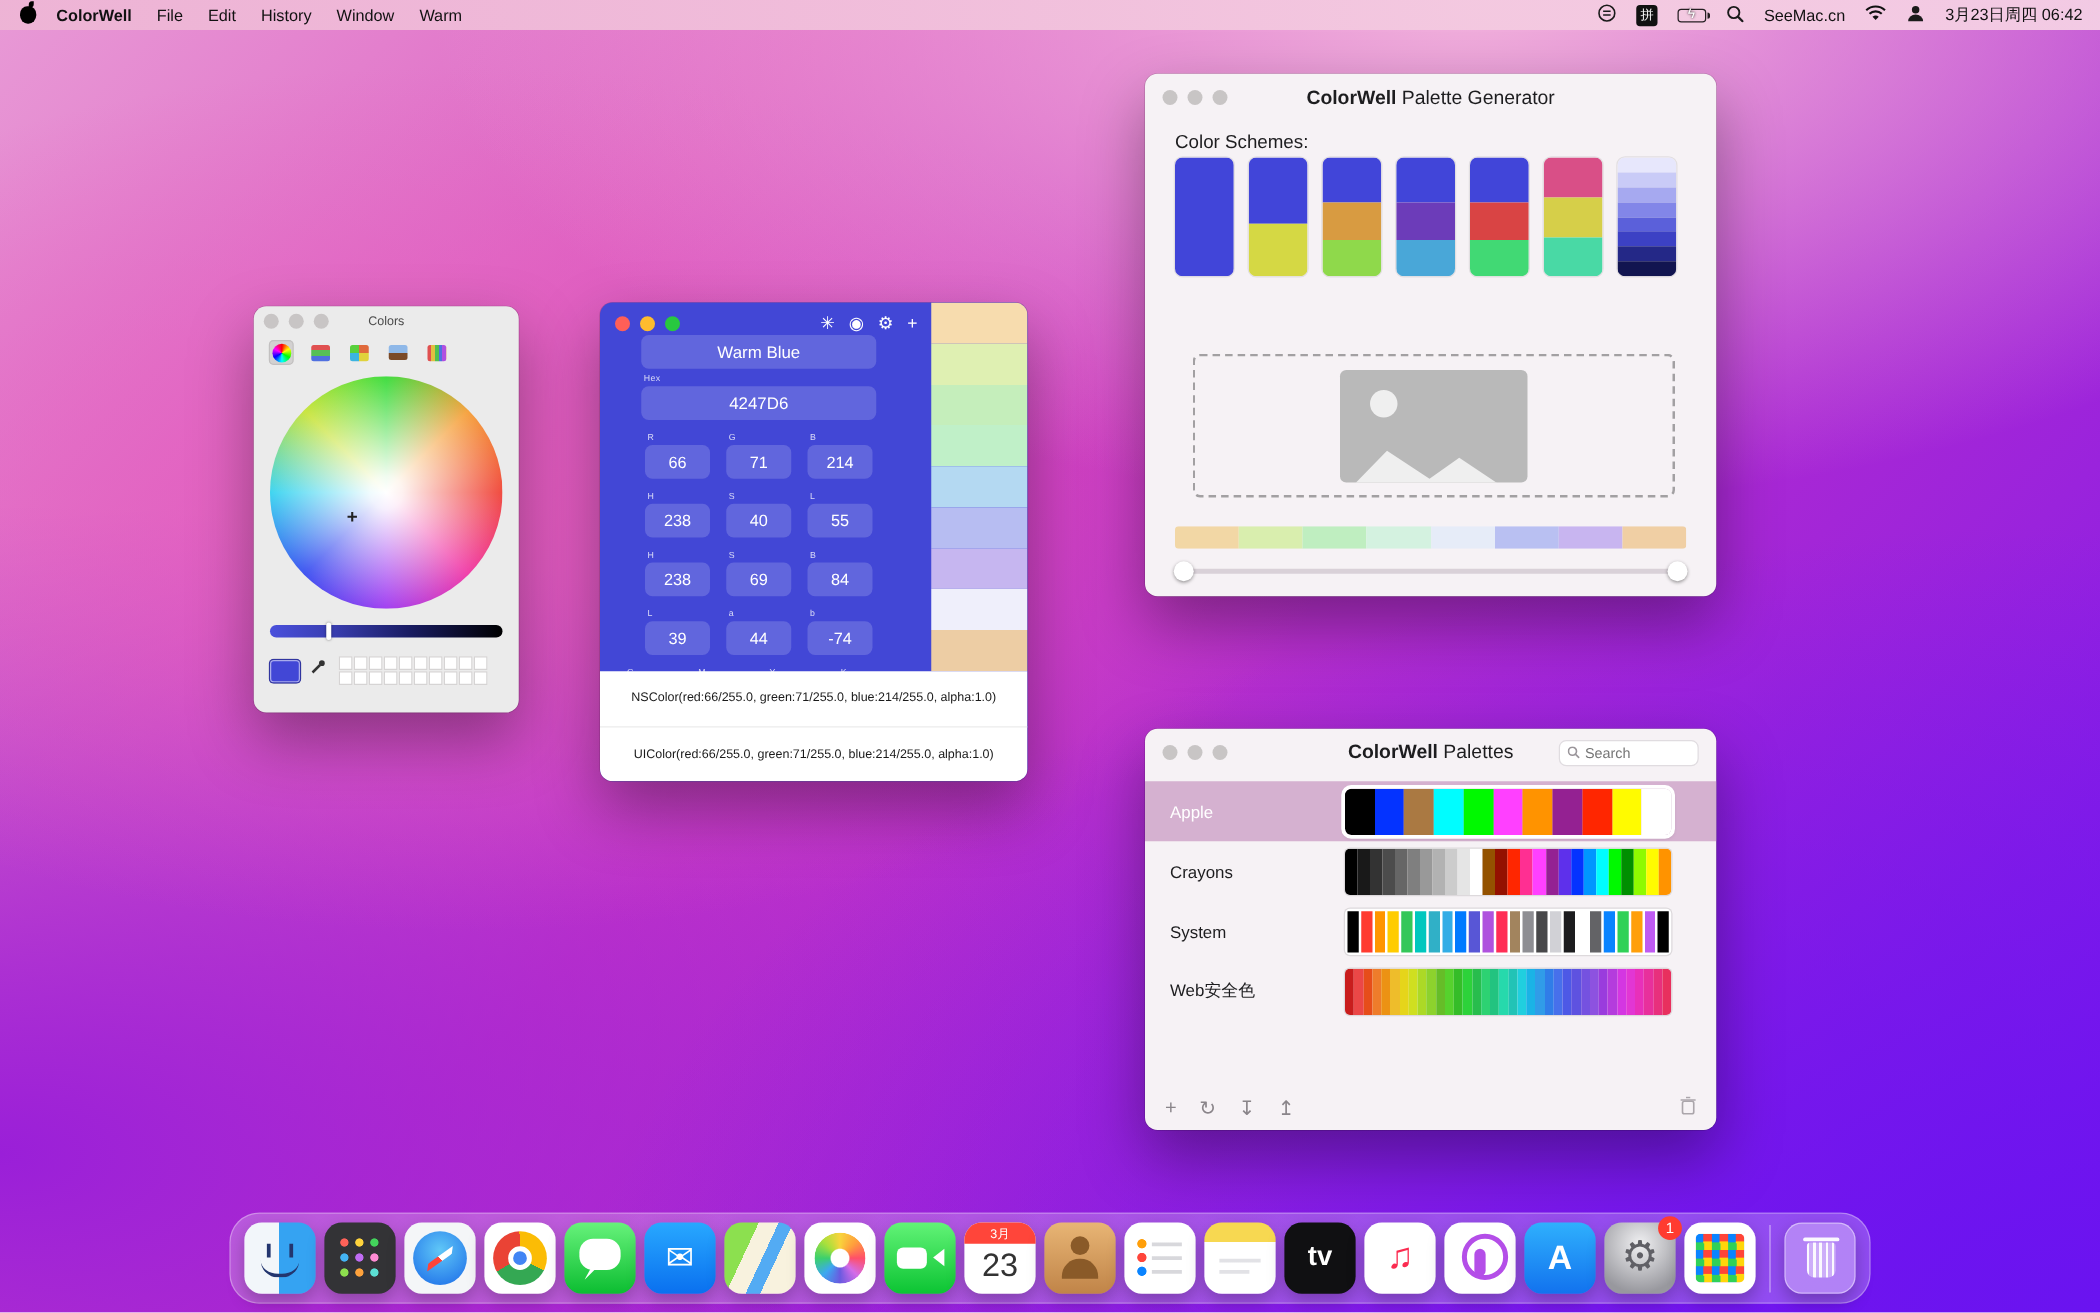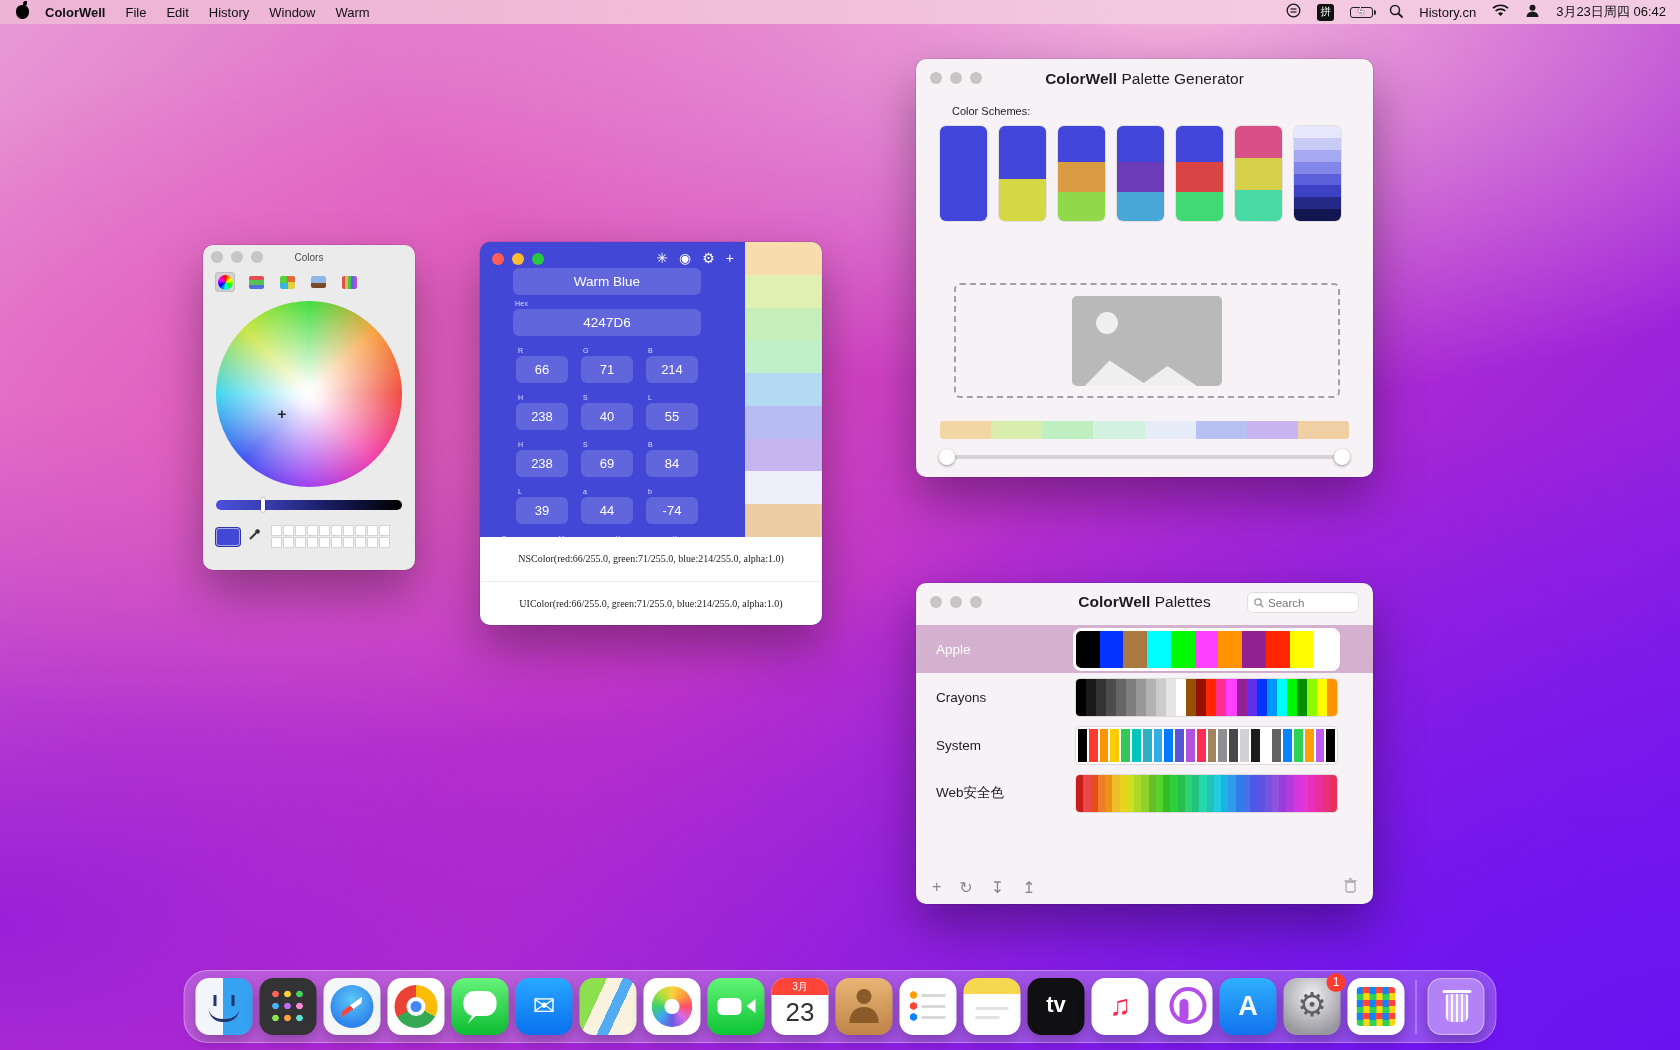--- a/index.html
+++ b/index.html
@@ -81,29 +81,29 @@
   .hex-field { width:188px; height:27px; border-radius:6px; background:rgba(255,255,255,.17); color:#fff; font-size:13.5px;
     display:flex; align-items:center; justify-content:center; }
   .vrow { display:flex; justify-content:center; gap:13px; margin-top:12px; }
   .vbox { position:relative; width:52px; height:27px; border-radius:6px; background:rgba(255,255,255,.17); margin-top:8px;
     color:#fff; font-size:13px; display:flex; align-items:center; justify-content:center; }
   .vbox.small { width:44px; }
   .ed-strip { position:absolute; top:0; right:0; width:77px; height:295px; display:flex; flex-direction:column; }
   .ed-strip .stripe { flex:1; }
   .ed-code { position:absolute; left:0; right:0; bottom:0; height:88px; background:#fff; display:flex; flex-direction:column; }
   .code-block { flex:1; display:flex; align-items:center; justify-content:center; text-align:center; padding:2px 14px;
-    font-family:Liberation Serif, serif; font-size:10px; line-height:1.35; color:#1a1a1a; }
+    font-family:Liberation Sans, sans-serif; font-size:10px; line-height:1.35; color:#1a1a1a; }
   .code-block + .code-block { border-top:1px solid #ececec; }
 
   
   .generator-win { left:916px; top:59px; width:457px; height:418px; background:#f6f2f5; }
   .generator-win .tl { position:absolute; left:14px; top:13px; }
   .gen-title { position:absolute; top:11px; left:0; right:0; text-align:center; font-size:15.5px; color:#1d1d1f; }
   .gen-title b { font-weight:bold; }
-  .schemes-label { position:absolute; left:24px; top:46px; font-size:11px; color:#1d1d1f;margin-left:12px; }
+  .schemes-label { position:absolute; left:24px; top:46px; font-size:15px; color:#1d1d1f; }
   .schemes-row { position:absolute; left:24px; top:67px; display:flex; gap:12px; }
   .scheme { width:47px; height:95px; border-radius:6px; overflow:hidden; box-shadow:0 0 0 1px rgba(0,0,0,.08); display:flex; flex-direction:column; }
   .dropzone { position:absolute; left:38px; top:224px; width:386px; height:115px; border:2px dashed #a2a0a2; border-radius:6px;
     display:flex; align-items:center; justify-content:center; }
   .photo-ph { width:150px; height:90px; background:#b9b9b9; border-radius:5px; position:relative; overflow:hidden; }
   .photo-ph::before { content:""; position:absolute; left:24px; top:16px; width:22px; height:22px; border-radius:50%; background:#efefef; }
   .photo-ph::after { content:""; position:absolute; left:-10px; right:-10px; bottom:-24px; height:70px; background:#efefef;
     clip-path:polygon(0 100%,28% 30%,48% 62%,62% 38%,100% 100%); }
   .gen-strip { position:absolute; left:24px; top:362px; width:409px; height:18px; border-radius:3px; overflow:hidden; display:flex; }
   .gen-strip .stripe { flex:1; }
@@ -234,21 +234,21 @@
             <circle cx="7.5" cy="7.5" r="6.3" fill="none" stroke="#1a1a1a" stroke-width="1.3"></circle>
             <line x1="4.5" y1="6" x2="10.5" y2="6" stroke="#1a1a1a" stroke-width="1.2"></line>
             <line x1="4.5" y1="9" x2="10.5" y2="9" stroke="#1a1a1a" stroke-width="1.2"></line>
           </svg></span>
       <span class="ime-box">拼</span>
       <span class="battery"><span class="battery-fill"></span><span class="battery-bolt">ϟ</span></span>
       <span><svg width="14" height="14">
             <circle cx="6" cy="6" r="4.5" fill="none" stroke="#1a1a1a" stroke-width="1.5"></circle>
             <line x1="9.5" y1="9.5" x2="13" y2="13" stroke="#1a1a1a" stroke-width="1.8" stroke-linecap="round"></line>
           </svg></span>
-      <span>History.cn</span>
+      <span>SeeMac.cn</span>
       <span><svg width="17" height="13" viewBox="0 0 17 13">
             <path d="M8.5 12 L11 9.4 a3.8 3.8 0 0 0 -5 0 Z" fill="#111"></path>
             <path d="M3.6 7 a7.2 7.2 0 0 1 9.8 0" fill="none" stroke="#111" stroke-width="1.7"></path>
             <path d="M1 4.2 a11 11 0 0 1 15 0" fill="none" stroke="#111" stroke-width="1.7"></path>
           </svg></span>
       <span><svg width="15" height="15">
             <circle cx="7.5" cy="4.7" r="3" fill="#1a1a1a"></circle>
             <path d="M1.5 14 a6 5.5 0 0 1 12 0 Z" fill="#1a1a1a"></path>
           </svg></span>
       <span>3月23日周四 06:42</span>

